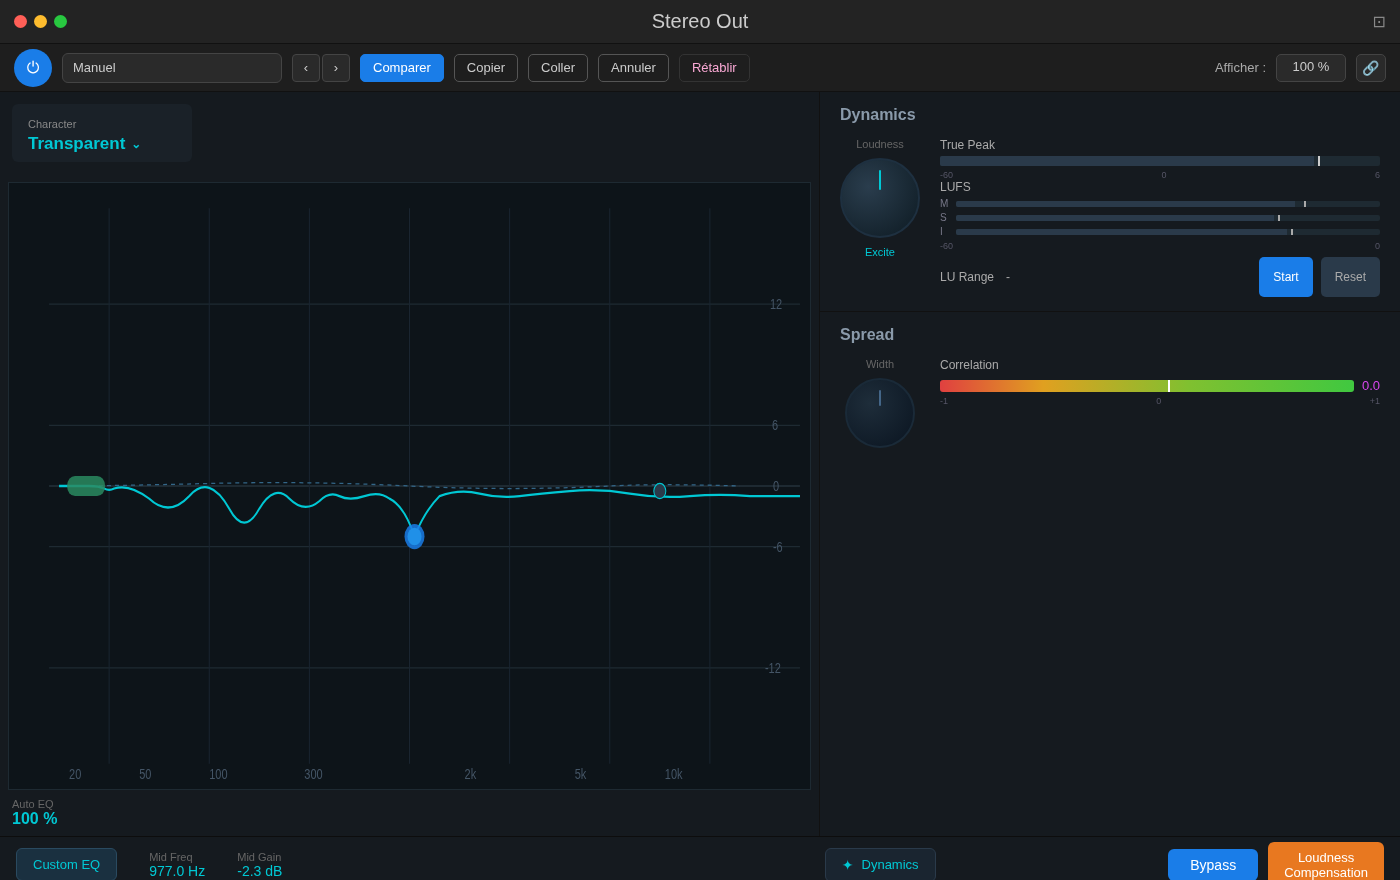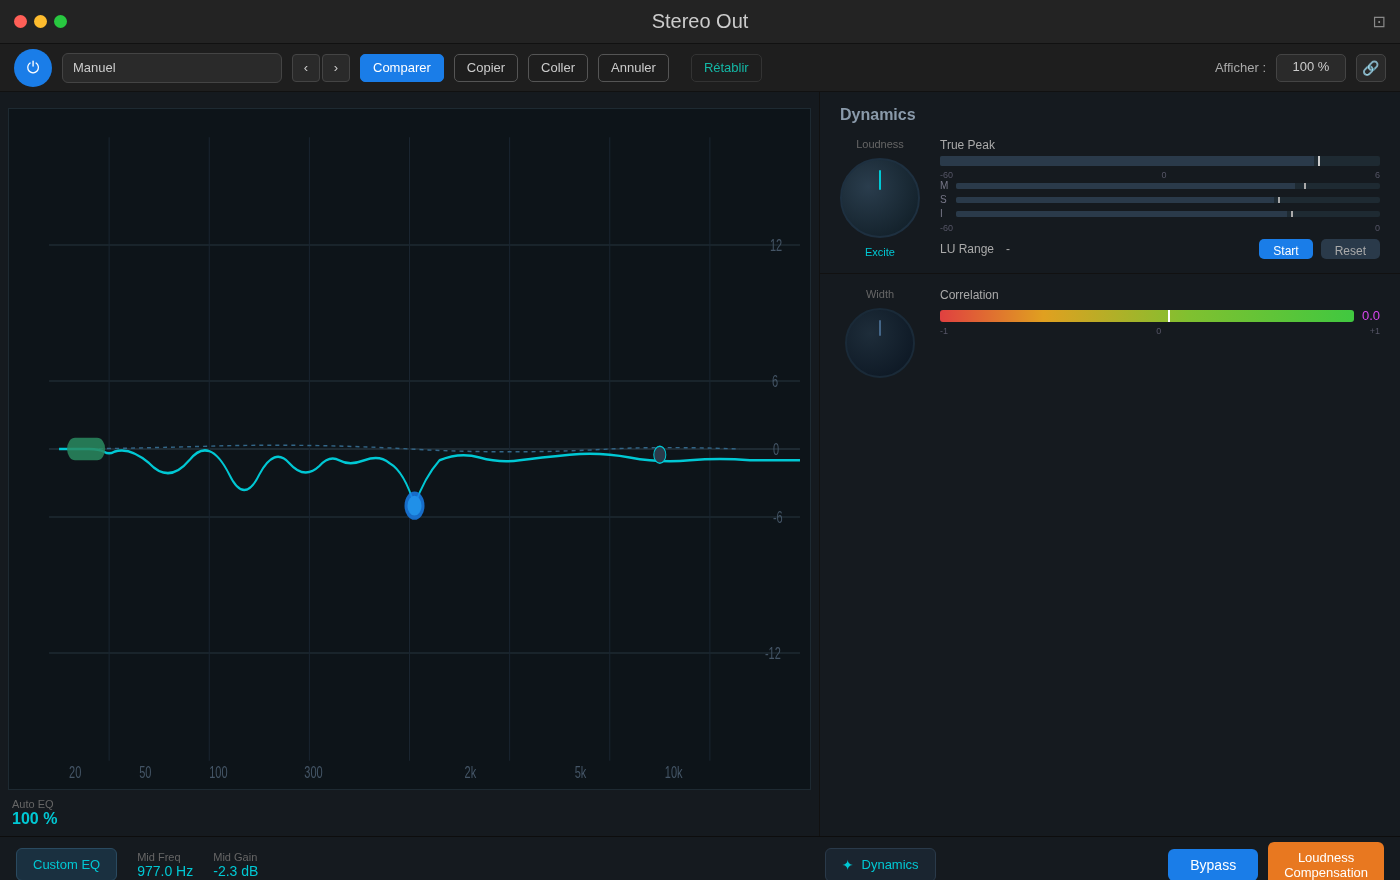--- a/index.html
+++ b/index.html
@@ -409,21 +409,21 @@
       margin-left: auto;
     }
     .lu-btn {
       background: #1a7de8;
       border: none;
       border-radius: 5px;
       color: white;
       font-size: 12px;
       padding: 5px 14px;
       cursor: pointer;
-      height: 20px;
+      height: 40px;
     }
     .lu-btn.reset {
       background: #2a3a4a;
       color: #aaa;
     }
 
     
     .spread-section {
       padding: 14px 20px;
       flex: 1;
@@ -504,21 +504,21 @@
       display: flex;
       align-items: center;
       height: 56px;
       background: #151a1f;
       border-top: 1px solid #0d0d0d;
       padding: 0 16px;
     }
     .bottom-left-section {
       display: flex;
       align-items: center;
-      gap: 20px;
+      gap: 32px;
       flex: 1;
     }
     .bottom-center-section {
       flex: 1;
       display: flex;
       justify-content: center;
     }
     .bottom-right-section {
       display: flex;
       gap: 10px;
@@ -571,33 +571,40 @@
 
   <div class="nav-btns">
     <button class="nav-btn">‹</button>
     <button class="nav-btn">›</button>
   </div>
 
   <button class="toolbar-action-btn active">Comparer</button>
   <button class="toolbar-action-btn">Copier</button>
   <button class="toolbar-action-btn">Coller</button>
   <button class="toolbar-action-btn">Annuler</button>
-  <button class="toolbar-action-btn" style="color:#14b8a6;border-color:#333;margin-left:12px;">Rétablir</button>
+  <button class="toolbar-action-btn" style="color:#f9a8d4;border-color:#333;">Rétablir</button>
 
   <div class="toolbar-spacer"></div>
 
   <span class="afficher-label">Afficher :</span>
   <div class="zoom-control">100 %</div>
   <div class="link-btn">🔗</div>
 </div>
 
 <div style="display:flex; height: calc(880px - 44px - 48px - 44px); background: #151a1f;">
 
   <div class="left-panel">
 
+    <div class="character-section">
+      <div class="character-label">Character</div>
+      <div class="character-value">
+        <span>Transparent</span>
+        <span class="character-chevron">⌄</span>
+      </div>
+    </div>
 
     <div class="eq-display">
       <svg class="eq-curve-svg" viewBox="0 0 800 480" preserveAspectRatio="none">
 
         <line x1="40" y1="96" x2="790" y2="96" stroke="#1e2a32" stroke-width="1"></line>
         <line x1="40" y1="192" x2="790" y2="192" stroke="#1e2a32" stroke-width="1"></line>
         <line x1="40" y1="240" x2="790" y2="240" stroke="#1e2a32" stroke-width="1.5"></line>
         <line x1="40" y1="288" x2="790" y2="288" stroke="#1e2a32" stroke-width="1"></line>
         <line x1="40" y1="384" x2="790" y2="384" stroke="#1e2a32" stroke-width="1"></line>
 
@@ -689,20 +696,21 @@
               <div class="meter-marker" style="left: 86%;"></div>
             </div>
             <div class="meter-labels">
               <span>-60</span>
               <span>0</span>
               <span>6</span>
             </div>
           </div>
 
           <div class="meter-section">
+            <div class="meter-title">LUFS</div>
             <div class="lufs-bars">
               <div class="lufs-row">
                 <span class="lufs-row-label">M</span>
                 <div class="lufs-bar-track">
                   <div class="lufs-bar-fill" style="width:80%;"></div>
                   <div class="lufs-marker" style="left:82%;"></div>
                 </div>
               </div>
               <div class="lufs-row">
                 <span class="lufs-row-label">S</span>
@@ -731,20 +739,21 @@
             <div class="lu-range-btns">
               <button class="lu-btn">Start</button>
               <button class="lu-btn reset">Reset</button>
             </div>
           </div>
         </div>
       </div>
     </div>
 
     <div class="spread-section">
+      <div class="section-title">Spread</div>
       <div class="spread-row">
 
         <div class="knob-group">
           <div class="knob-label">Width</div>
           <div class="knob-small">
             <div class="knob-small-indicator"></div>
           </div>
         </div>
 
         <div class="correlation-section">

